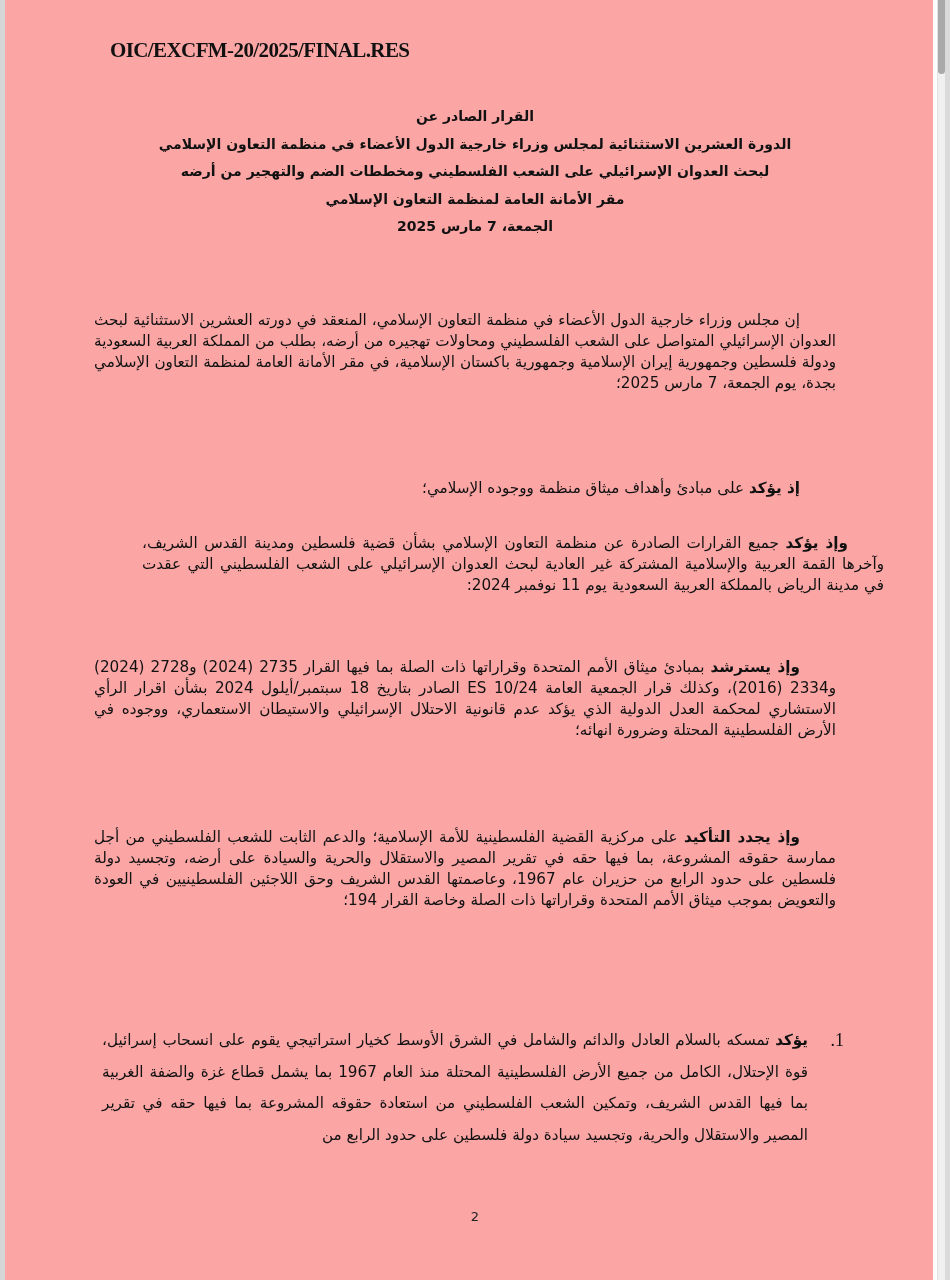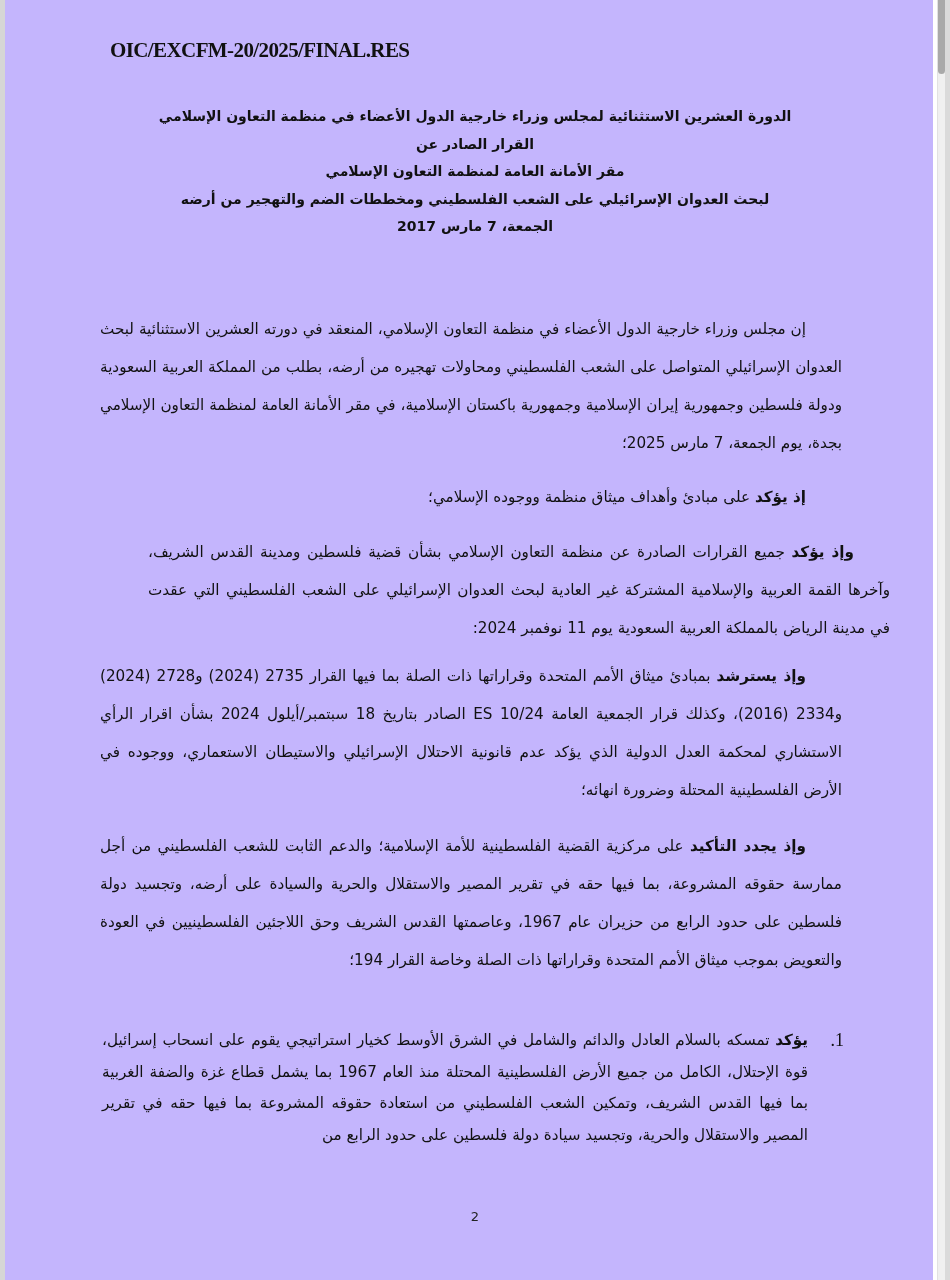--- a/index.html
+++ b/index.html
@@ -38,21 +38,21 @@
     position: absolute;
     right: 5px; top: 0;
     width: 7px; height: 74px;
     background: #a9a9a9;
     border-radius: 0 0 4px 4px;
   }
   .page {
     position: absolute;
     left: 5px; top: 0;
     width: 928px; height: 1280px;
-    background: #c4b5fd;
+    background: #fca5a5;
   }
   .doc-ref {
     position: absolute;
     left: 105px; top: 38px;
     font-family: "Liberation Serif", serif;
     font-weight: bold;
     font-size: 21px;
     letter-spacing: -0.6px;
     color: #111;
   }
@@ -70,28 +70,28 @@
   .title-line {
     height: 27.5px;
     line-height: 27.5px;
     white-space: nowrap;
   }
   .title-line.date {
     font-family: "DejaVu Sans", sans-serif;
   }
   .body-text {
     position: absolute;
-    left: 100px;
+    left: 94px;
     width: 742px;
     direction: rtl;
     text-align: justify;
     text-align-last: right;
     font-family: "DejaVu Sans", sans-serif;
     font-size: 15.2px;
-    line-height: 38px;
+    line-height: 21px;
     color: #111;
   }
   .body-text .indent { display: inline-block; width: 36px; }
   .body-text b { font-weight: bold; }
   .p1 { top: 310px; }
   .p2 { top: 478px; }
   .p3 { top: 533px; margin-left: 48px; }
   .p4 { top: 657px; }
   .p5 { top: 827px; }
   .list-item {
@@ -127,25 +127,25 @@
 </style>
 </head>
 <body>
 
 <div class="left-edge"></div>
 
 <div class="page">
   <div class="doc-ref">OIC/EXCFM-20/2025/FINAL.RES</div>
 
   <div class="title-block">
+    <div class="title-line">القرار الصادر عن</div>
     <div class="title-line">الدورة العشرين الاستثنائية لمجلس وزراء خارجية الدول الأعضاء في منظمة التعاون الإسلامي</div>
-    <div class="title-line">القرار الصادر عن</div>
+    <div class="title-line">لبحث العدوان الإسرائيلي على الشعب الفلسطيني ومخططات الضم والتهجير من أرضه</div>
     <div class="title-line">مقر الأمانة العامة لمنظمة التعاون الإسلامي</div>
-    <div class="title-line">لبحث العدوان الإسرائيلي على الشعب الفلسطيني ومخططات الضم والتهجير من أرضه</div>
-    <div class="title-line date">الجمعة، 7 مارس 2017</div>
+    <div class="title-line date">الجمعة، 7 مارس 2025</div>
   </div>
 </div>
 
 <div class="body-text p1"><span class="indent"></span><span>إن مجلس وزراء خارجية الدول الأعضاء في منظمة التعاون الإسلامي، المنعقد في دورته العشرين الاستثنائية لبحث العدوان الإسرائيلي المتواصل على الشعب الفلسطيني ومحاولات تهجيره من أرضه، بطلب من المملكة العربية السعودية ودولة فلسطين وجمهورية إيران الإسلامية وجمهورية باكستان الإسلامية، في مقر الأمانة العامة لمنظمة التعاون الإسلامي بجدة، يوم الجمعة، 7 مارس 2025؛</span></div>
 
 <div class="body-text p2"><span class="indent"></span><b>إذ يؤكد</b><span> على مبادئ وأهداف ميثاق منظمة ووجوده الإسلامي؛</span></div>
 
 <div class="body-text p3"><span class="indent"></span><b>وإذ يؤكد</b><span> جميع القرارات الصادرة عن منظمة التعاون الإسلامي بشأن قضية فلسطين ومدينة القدس الشريف، وآخرها القمة العربية والإسلامية المشتركة غير العادية لبحث العدوان الإسرائيلي على الشعب الفلسطيني التي عقدت في مدينة الرياض بالمملكة العربية السعودية يوم 11 نوفمبر 2024:</span></div>
 
 <div class="body-text p4"><span class="indent"></span><b>وإذ يسترشد</b><span> بمبادئ ميثاق الأمم المتحدة وقراراتها ذات الصلة بما فيها القرار 2735 (2024) و2728 (2024) و2334 (2016)، وكذلك قرار الجمعية العامة ES 10/24 الصادر بتاريخ 18 سبتمبر/أيلول 2024 بشأن اقرار الرأي الاستشاري لمحكمة العدل الدولية الذي يؤكد عدم قانونية الاحتلال الإسرائيلي والاستيطان الاستعماري، ووجوده في الأرض الفلسطينية المحتلة وضرورة انهائه؛</span></div>

